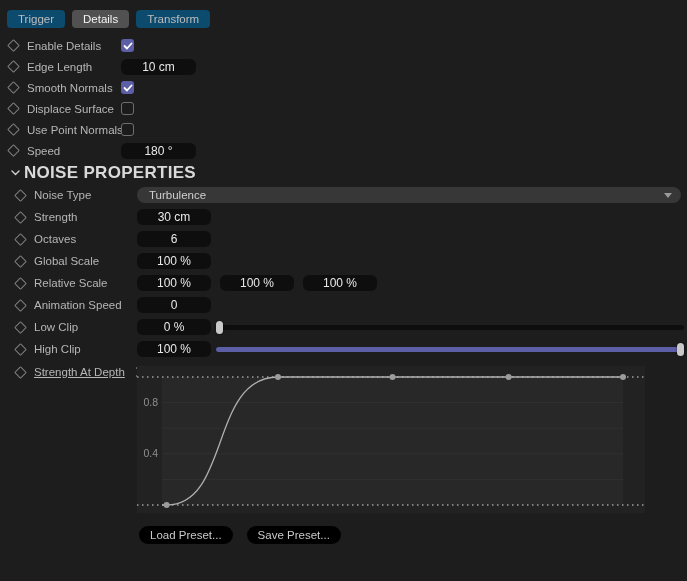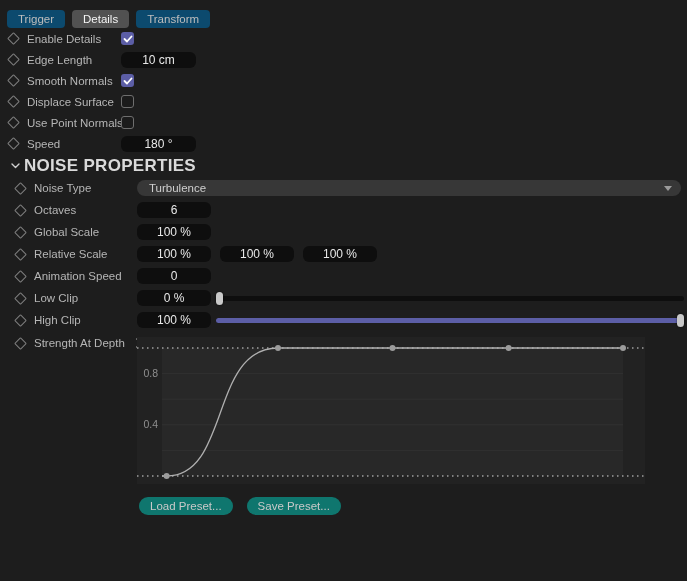--- a/index.html
+++ b/index.html
@@ -11,21 +11,21 @@
   }
   
   .tabbar{display:flex;gap:7px;margin:10px 0 0 7px;}
   .tab{
     display:inline-flex;align-items:center;justify-content:center;
     height:18px;padding:0 11px;border-radius:4px;
     background:#0c4a6e;color:#bdbdbd;cursor:default;font-size:11.5px;
   }
   .tab.active{background:#515151;color:#f4f4f4;}
   
-  .params-top{}
+  .params-top{margin-top:7px;}
   .row{display:flex;align-items:center;height:21px;padding-left:8px;}
   .row-noise{height:22px;padding-left:15px;}
   .diamond{
     width:7px;height:7px;border:1px solid #7d7d7d;transform:rotate(45deg);
     flex:0 0 auto;margin:0 0 0 1px;background:transparent;border-radius:1px;
   }
   .lbl-area{display:flex;align-items:center;gap:9px;flex:0 0 auto;}
   .lbl-area-top{width:113px;}
   .lbl-area-noise{width:122px;}
   .plabel{color:#b6b6b6;white-space:nowrap;}
@@ -66,31 +66,31 @@
   .slider-wrap{flex:1;height:13px;position:relative;margin:0 3px 0 5px;}
   .slider-track{
     position:absolute;left:0;right:0;top:4px;height:5px;border-radius:2.5px;background:#0e0e0e;
   }
   .slider-fill{position:absolute;top:4px;height:5px;border-radius:2.5px;background:#5c5ea6;}
   .slider-thumb{
     position:absolute;top:0;width:7px;height:13px;border-radius:3.5px;
     background:#c9c9c9;box-shadow:0 0 2px rgba(0,0,0,.7);
   }
   
-  .row-sad{display:flex;align-items:flex-start;height:auto;padding-left:15px;}
+  .row-sad{display:flex;align-items:flex-start;height:auto;padding-left:15px;text-decoration:underline;}
   .lbl-area-sad{padding-top:6px;}
   .sad-chevron{margin-left:2px;}
   .graph{
     width:508px;height:147px;background:#222222;position:relative;margin-top:6px;flex:0 0 auto;
   }
   .graph svg{display:block;}
   
   .footer{display:flex;gap:14px;margin:13px 0 0 139px;}
   .btn{
-    height:18px;padding:0 11px;border-radius:9px;background:#0f766e;color:#c9c9c9;
+    height:18px;padding:0 11px;border-radius:9px;background:#000000;color:#c9c9c9;
     display:inline-flex;align-items:center;font-size:11.5px;cursor:default;
   }
 </style>
 </head>
 <body>
 
 <div class="app">
 
   <div class="tabbar">
     <div class="tab">Trigger</div>
@@ -172,20 +172,27 @@
       <div class="lbl-area lbl-area-noise">
         <span class="diamond"></span>
         <span class="plabel">Noise Type</span>
       </div>
       <div class="dropdown">
         <span class="dd-text">Turbulence</span>
         <span class="dd-arrow"></span>
       </div>
     </div>
 
+    <div class="row row-noise">
+      <div class="lbl-area lbl-area-noise">
+        <span class="diamond"></span>
+        <span class="plabel">Strength</span>
+      </div>
+      <div class="field fw-noise">30 cm</div>
+    </div>
 
 
     <div class="row row-noise">
       <div class="lbl-area lbl-area-noise">
         <span class="diamond"></span>
         <span class="plabel">Octaves</span>
       </div>
       <div class="field fw-noise">6</div>
     </div>
 

